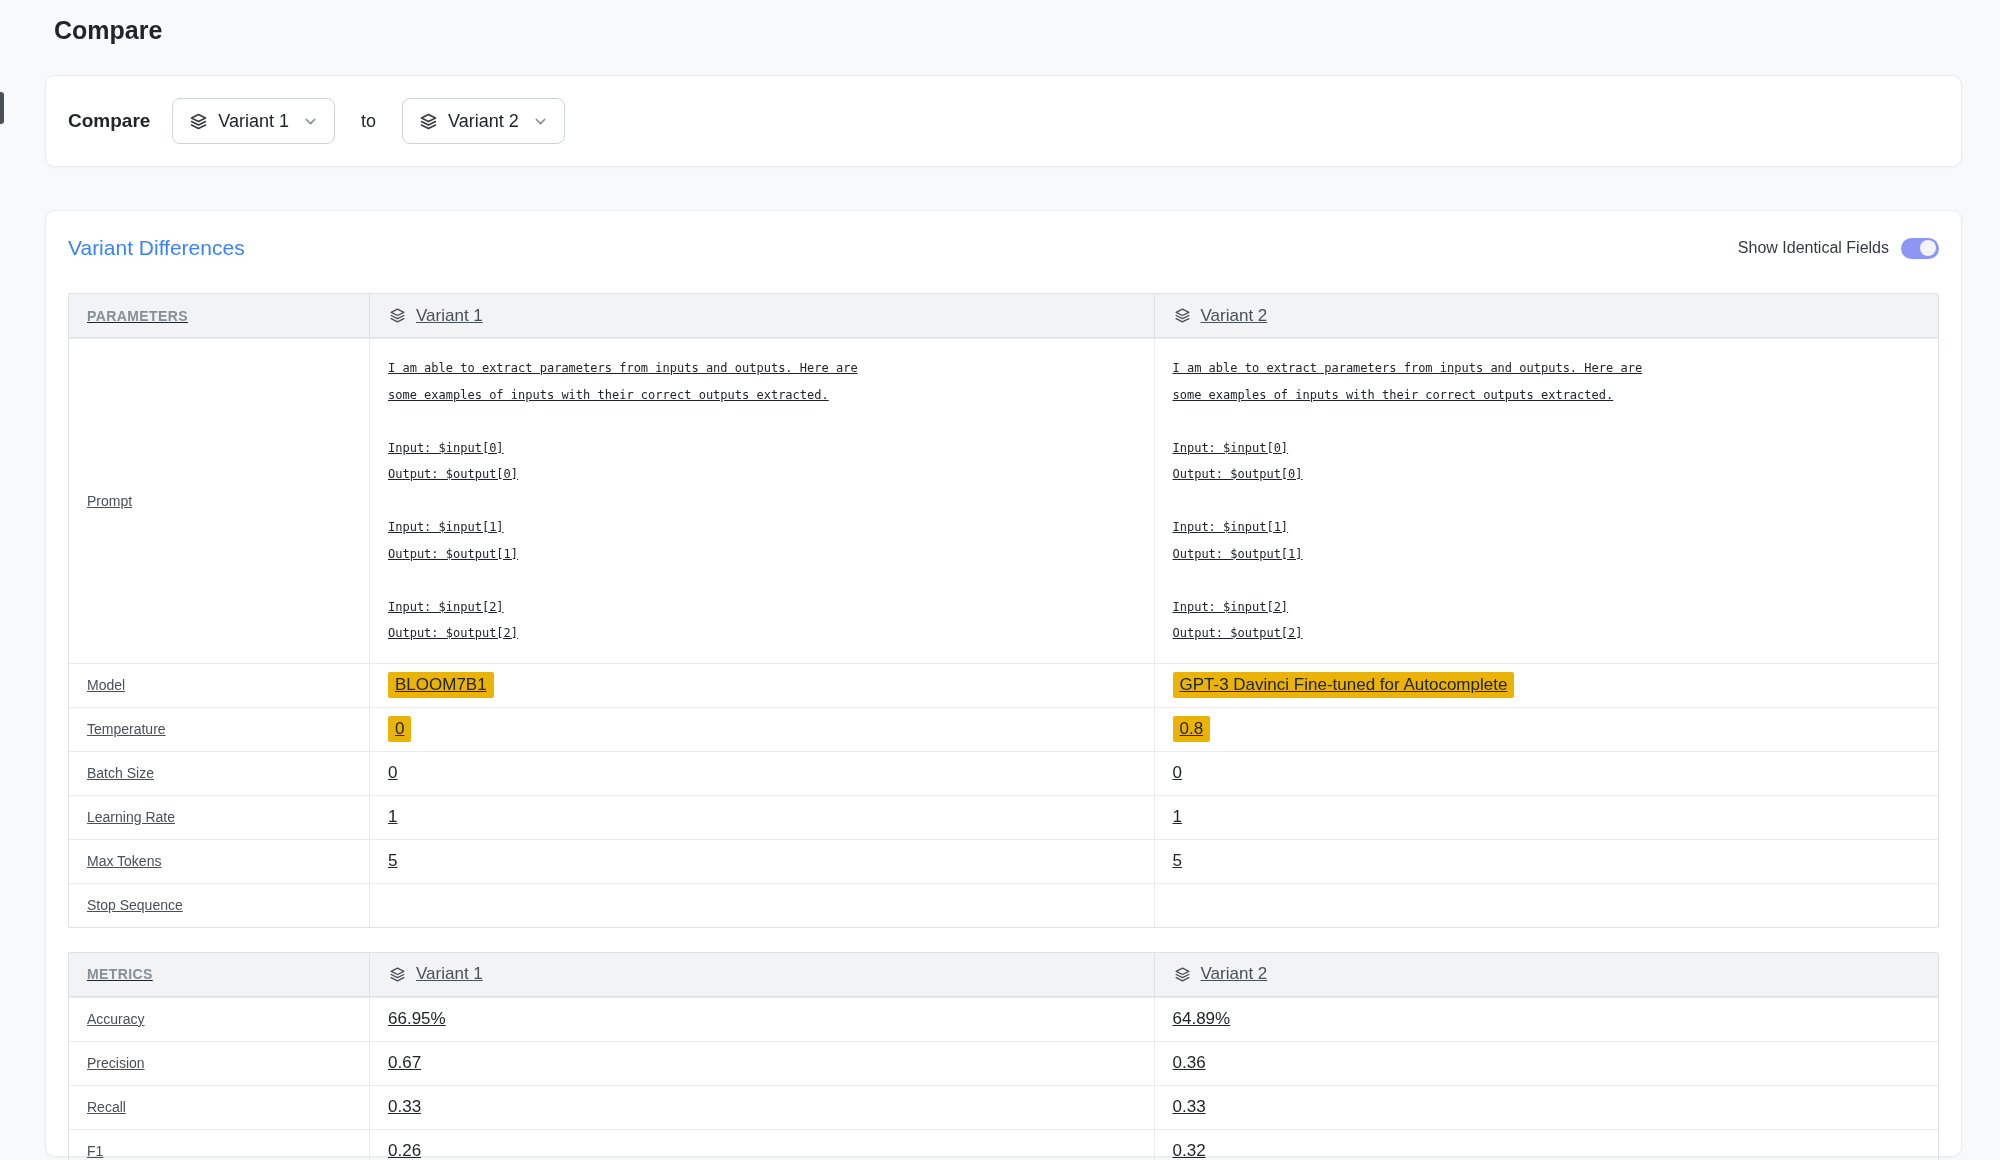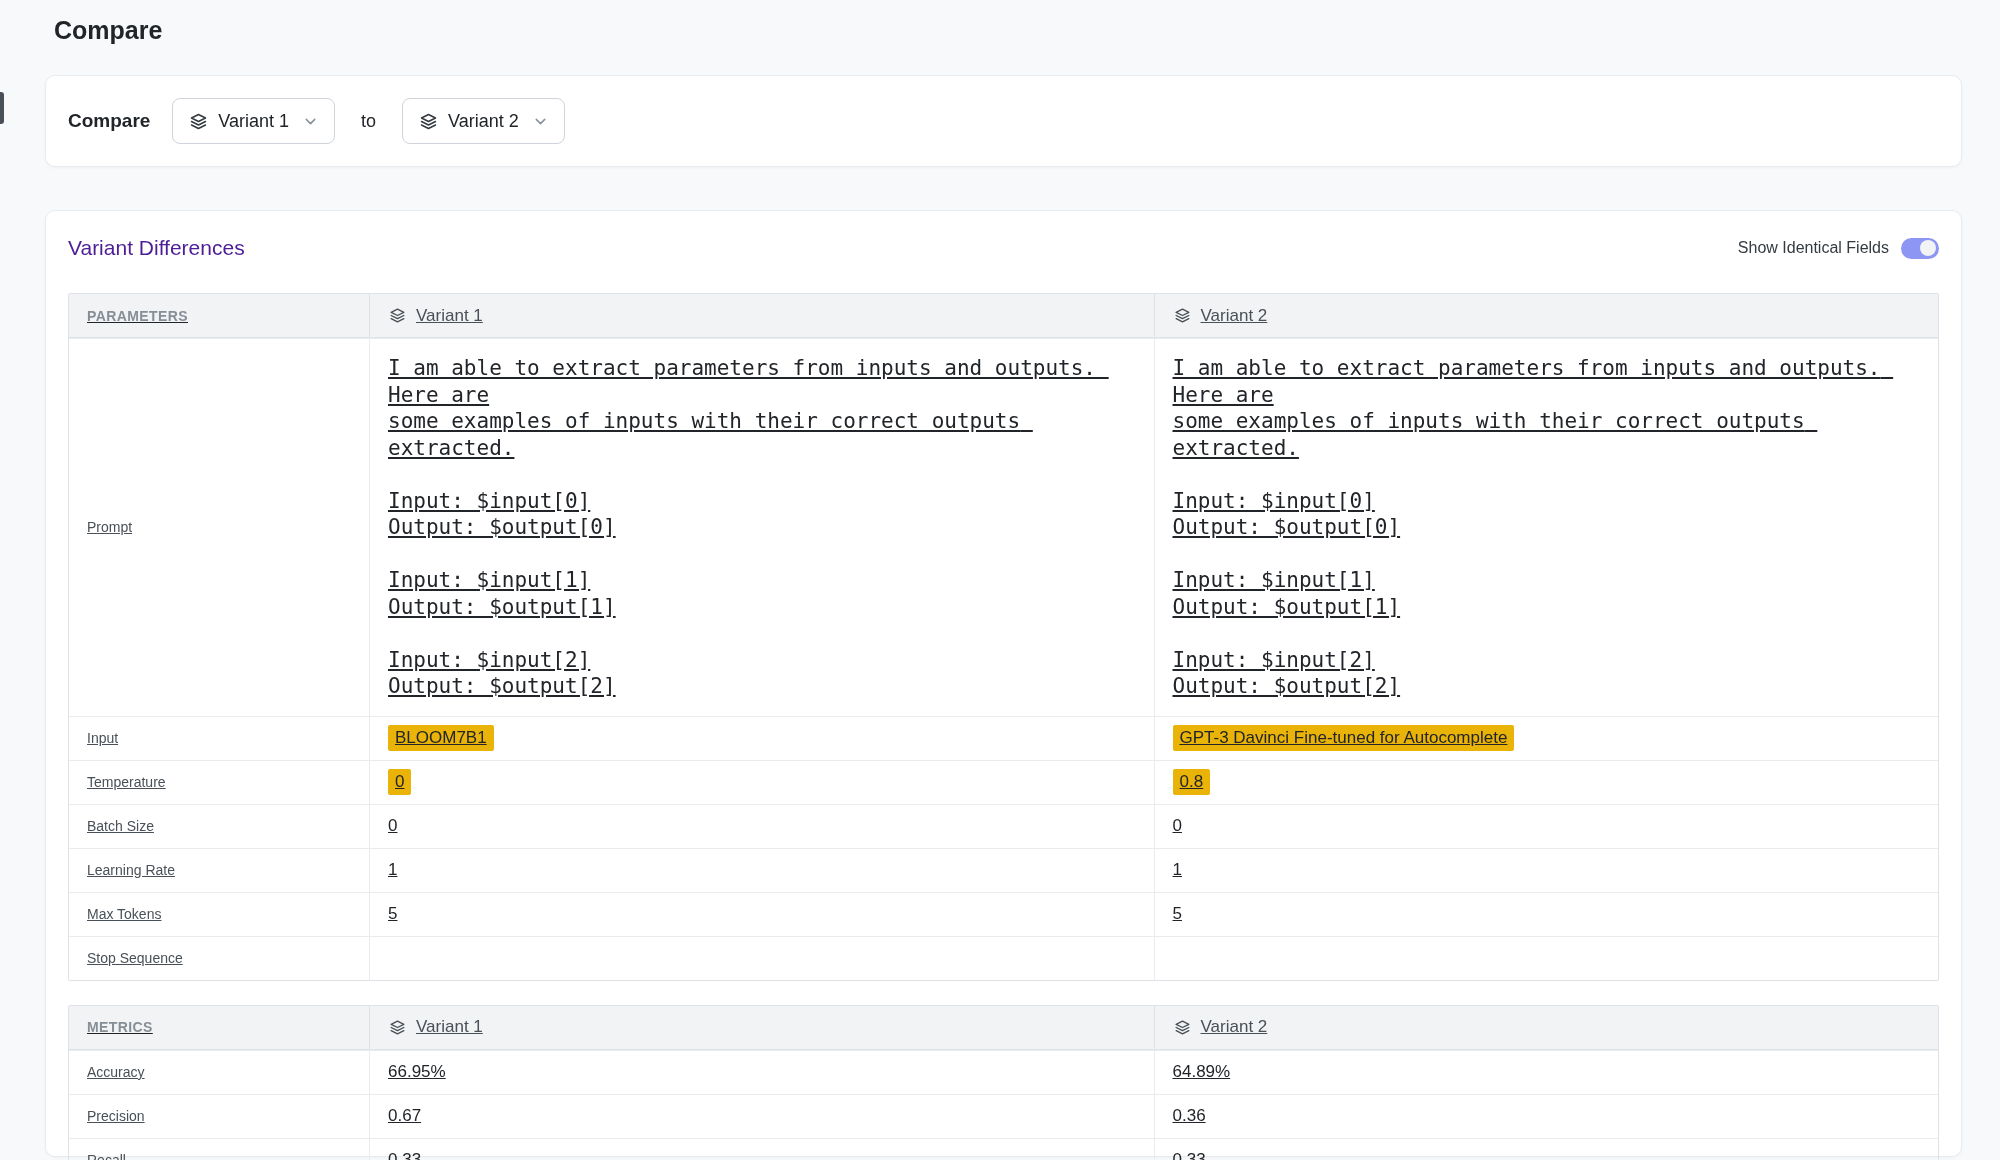--- a/index.html
+++ b/index.html
@@ -48,21 +48,21 @@
     gap: 9px; cursor: pointer;
   }
   .variant-btn svg.layers { width: 21px; height: 21px; color: #343a40; }
   .variant-btn svg.chev { width: 17px; height: 17px; color: #868e96; margin-left: 4px; }
 
   .diff-card { top: 210px; height: 947px; padding: 0 22px; }
   .diff-head {
     display: flex; align-items: center; justify-content: space-between;
     margin-top: 22px; height: 30px;
   }
-  .diff-title { font-size: 21px; font-weight: 500; color: #4c1d95; }
+  .diff-title { font-size: 21px; font-weight: 500; color: #3b82f6; }
   .toggle-wrap { display: flex; align-items: center; gap: 12px; }
   .toggle-label { font-size: 16px; color: #343a40; }
   .switch {
     position: relative; width: 38px; height: 21px;
     background: #8e96f3; border-radius: 11px; cursor: pointer;
     flex: 0 0 auto;
   }
   .switch .thumb {
     position: absolute; top: 2.5px; right: 3px;
     width: 16px; height: 16px; border-radius: 50%;
@@ -96,21 +96,21 @@
   .vhead { gap: 9px; font-size: 17px; color: #495057; font-weight: 500; }
   .vhead svg.layers { width: 19px; height: 19px; color: #495057; flex: 0 0 auto; }
   .label-cell { font-size: 14px; color: #495057; }
   .val-cell { font-size: 17px; color: #212529; }
   .prompt-cell {
     align-items: flex-start;
     padding: 16px 18px;
   }
   .prompt-cell pre {
     font-family: "DejaVu Sans Mono", monospace;
-    font-size: 21px; line-height: 26.5px;
+    font-size: 12px; line-height: 26.5px;
     color: #212529;
     white-space: pre-wrap;
   }
   .hl {
     background: #eab308;
     padding: 3px 7px;
     border-radius: 2px;
   }
 </style>
 </head>
@@ -207,21 +207,21 @@
 
 Input: $input[1]
 Output: $output[1]
 
 Input: $input[2]
 Output: $output[2]</pre>
         </div>
     </div>
 
     <div class="trow">
-      <div class="cell label-cell">Input</div>
+      <div class="cell label-cell">Model</div>
       <div class="cell val-cell">
           <span class="hl">BLOOM7B1</span>
         </div>
       <div class="cell val-cell">
           <span class="hl">GPT-3 Davinci Fine-tuned for Autocomplete</span>
         </div>
     </div>
 
     <div class="trow">
       <div class="cell label-cell">Temperature</div>

